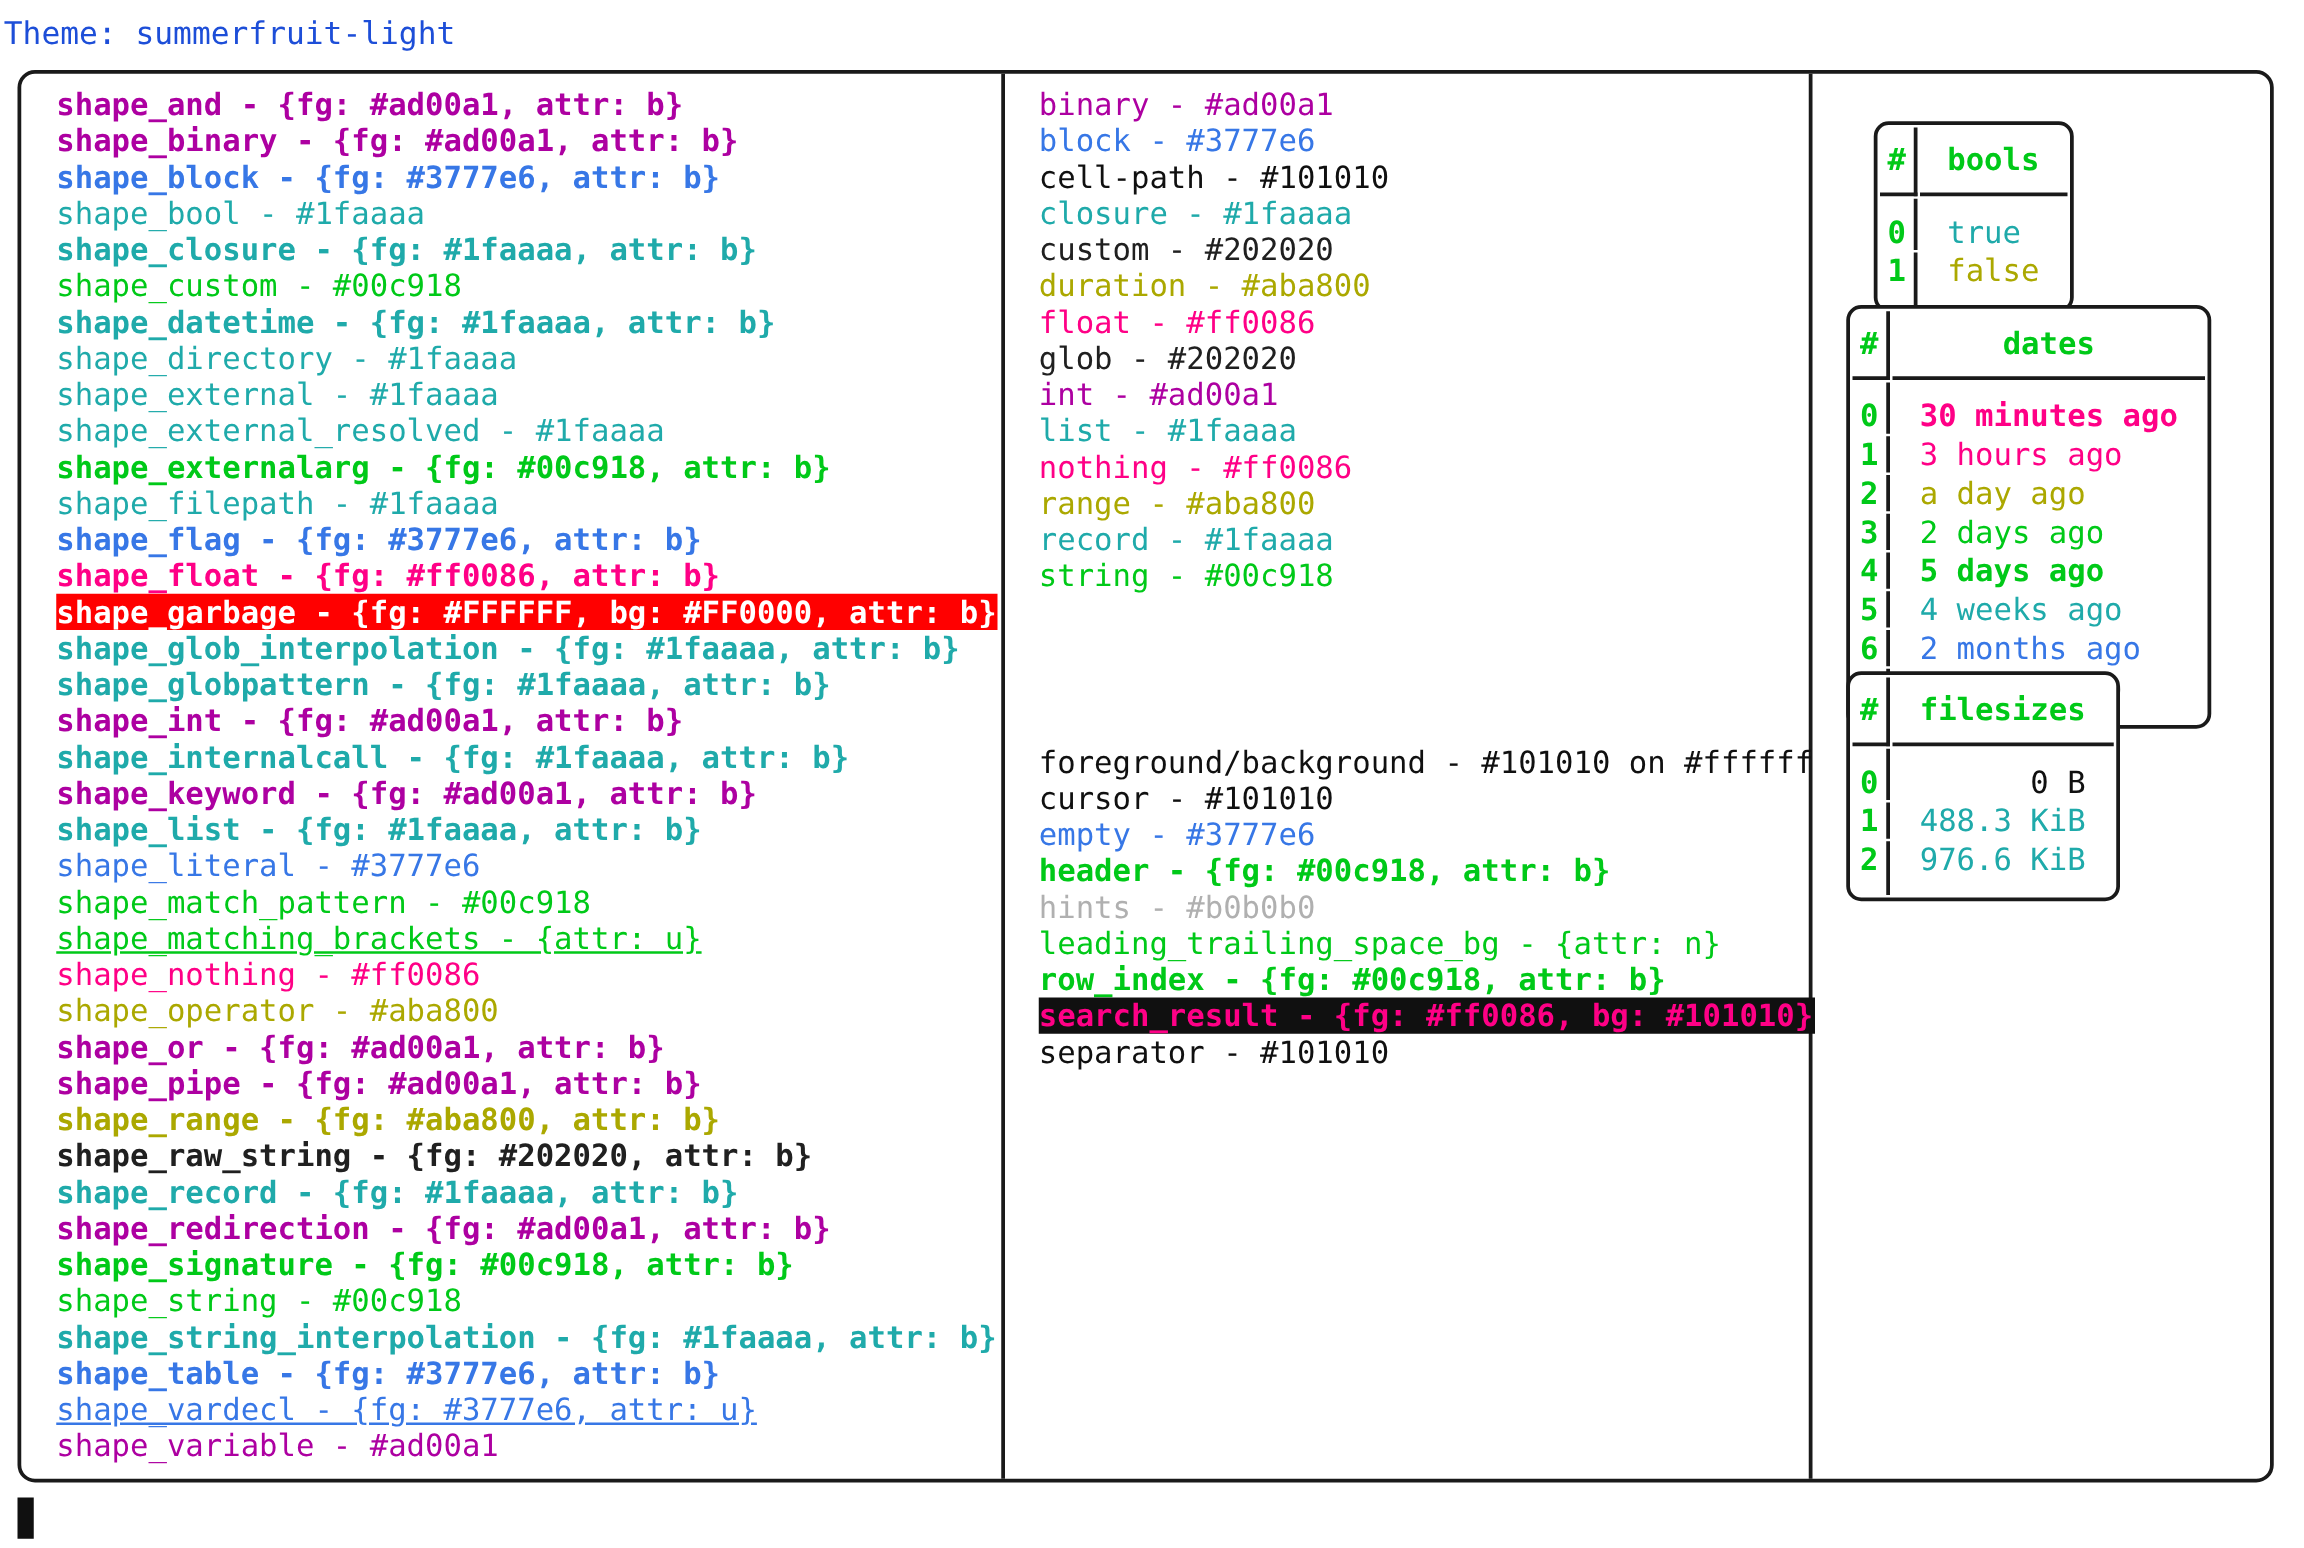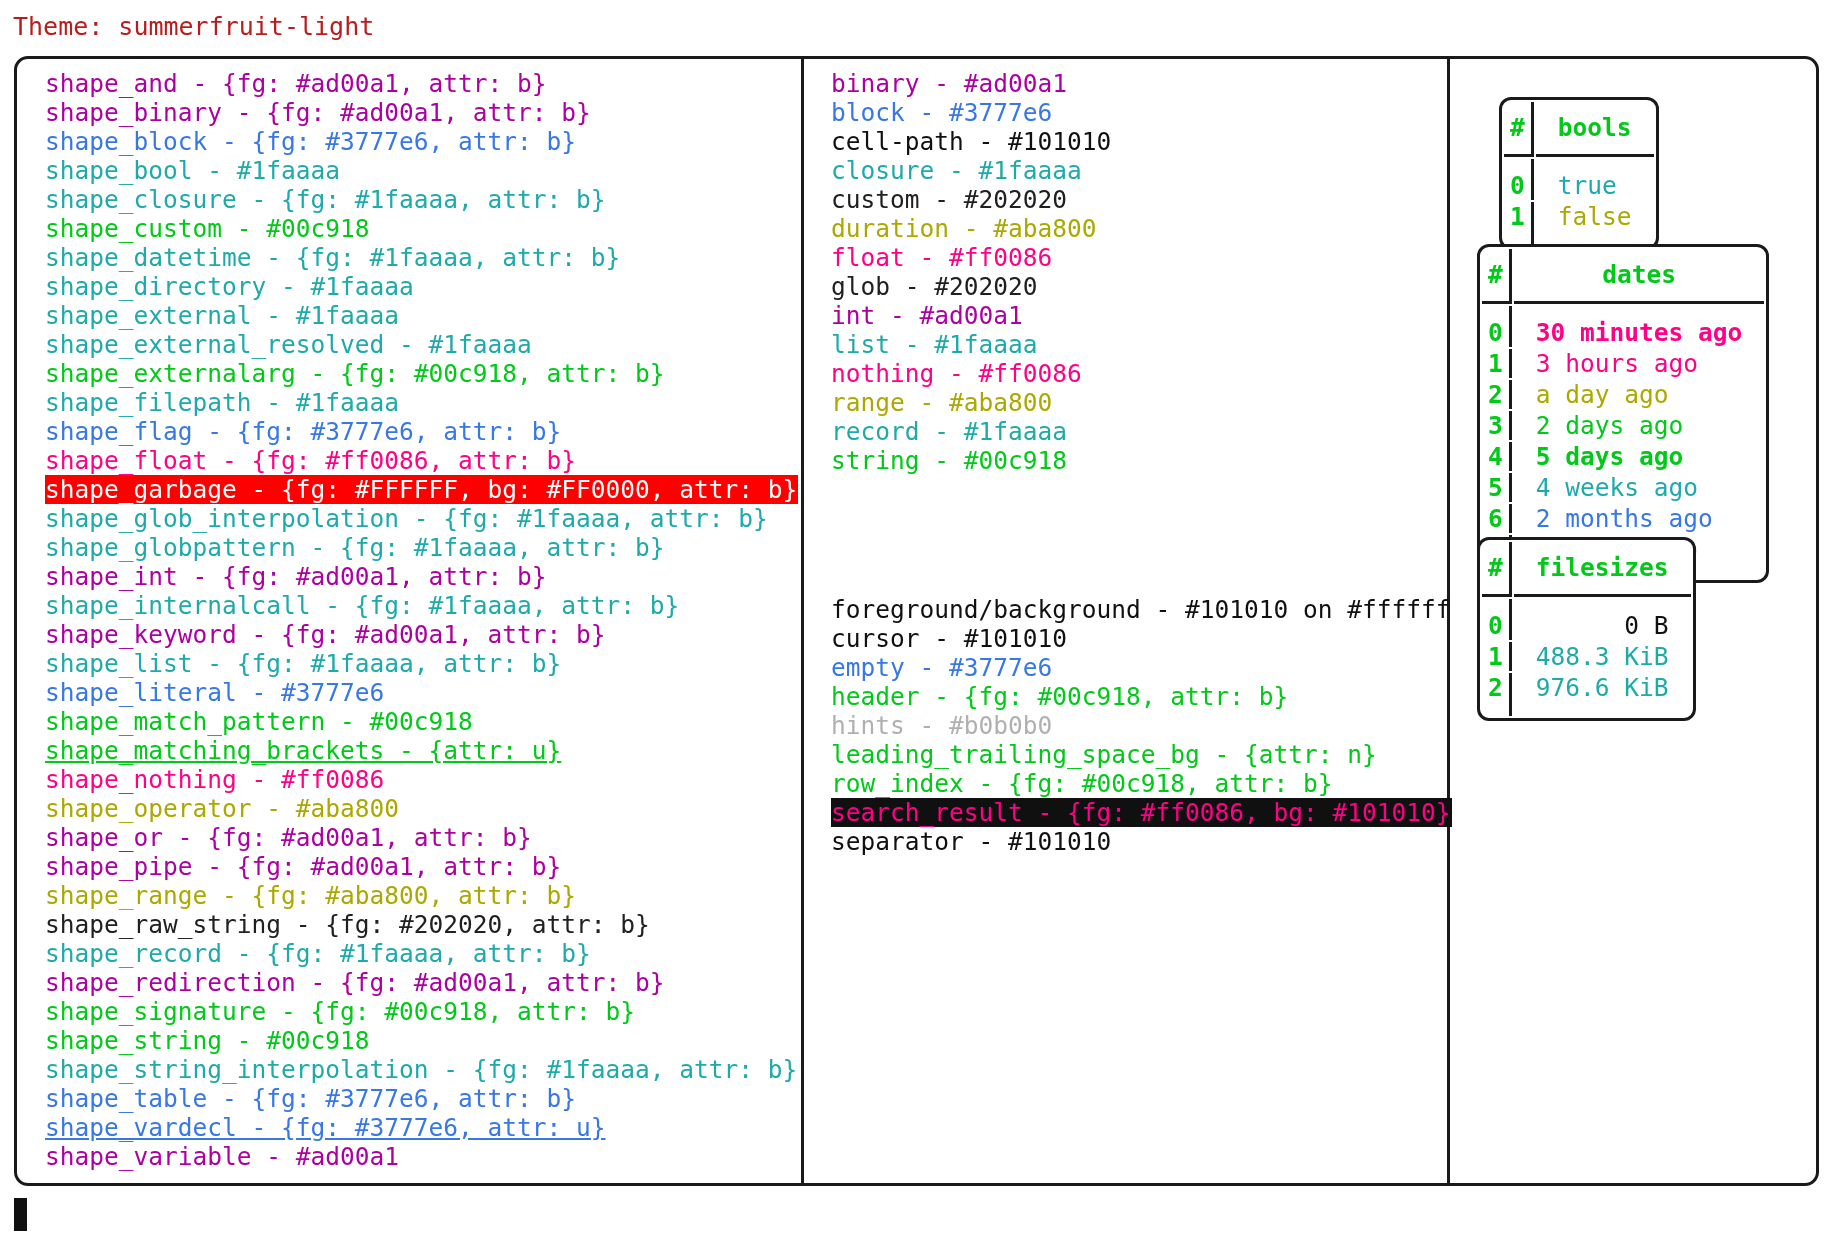--- a/index.html
+++ b/index.html
@@ -18,27 +18,27 @@
   #page {
     position: absolute;
     left: 0; top: 0;
     width: 1843px;
     height: 1238px;
   }
 
   
   .theme-line {
     position: absolute;
-    left: 13px;
+    left: 3px;
     top: 12px;
     font-size: 25px;
     line-height: 30px;
     white-space: pre;
     letter-spacing: 0px;
-    color: #b91c1c;
+    color: #1d4ed8;
   }
 
   
   .outer-box {
     position: absolute;
     left: 14px;
     top: 56px;
     width: 1805px;
     height: 1130px;
     border: 3px solid #1a1a1a;
@@ -62,21 +62,21 @@
     top: 10px;
     white-space: pre;
     font-size: 24.5px;
     line-height: 29px;
   }
   .col-left  { left: 28px;  }
   .col-mid   { left: 814px; }
   .col-right { left: 1460px; }
 
   .row { white-space: pre; height: 29px; }
-  .b { font-weight: normal; }
+  .b { font-weight: bold; }
   .u { text-decoration: underline; }
 
   
   .tbl {
     border: 3px solid #1a1a1a;
     border-radius: 12px;
     box-sizing: border-box;
     background: #ffffff;
     font-size: 24.5px;
     line-height: 29px;

